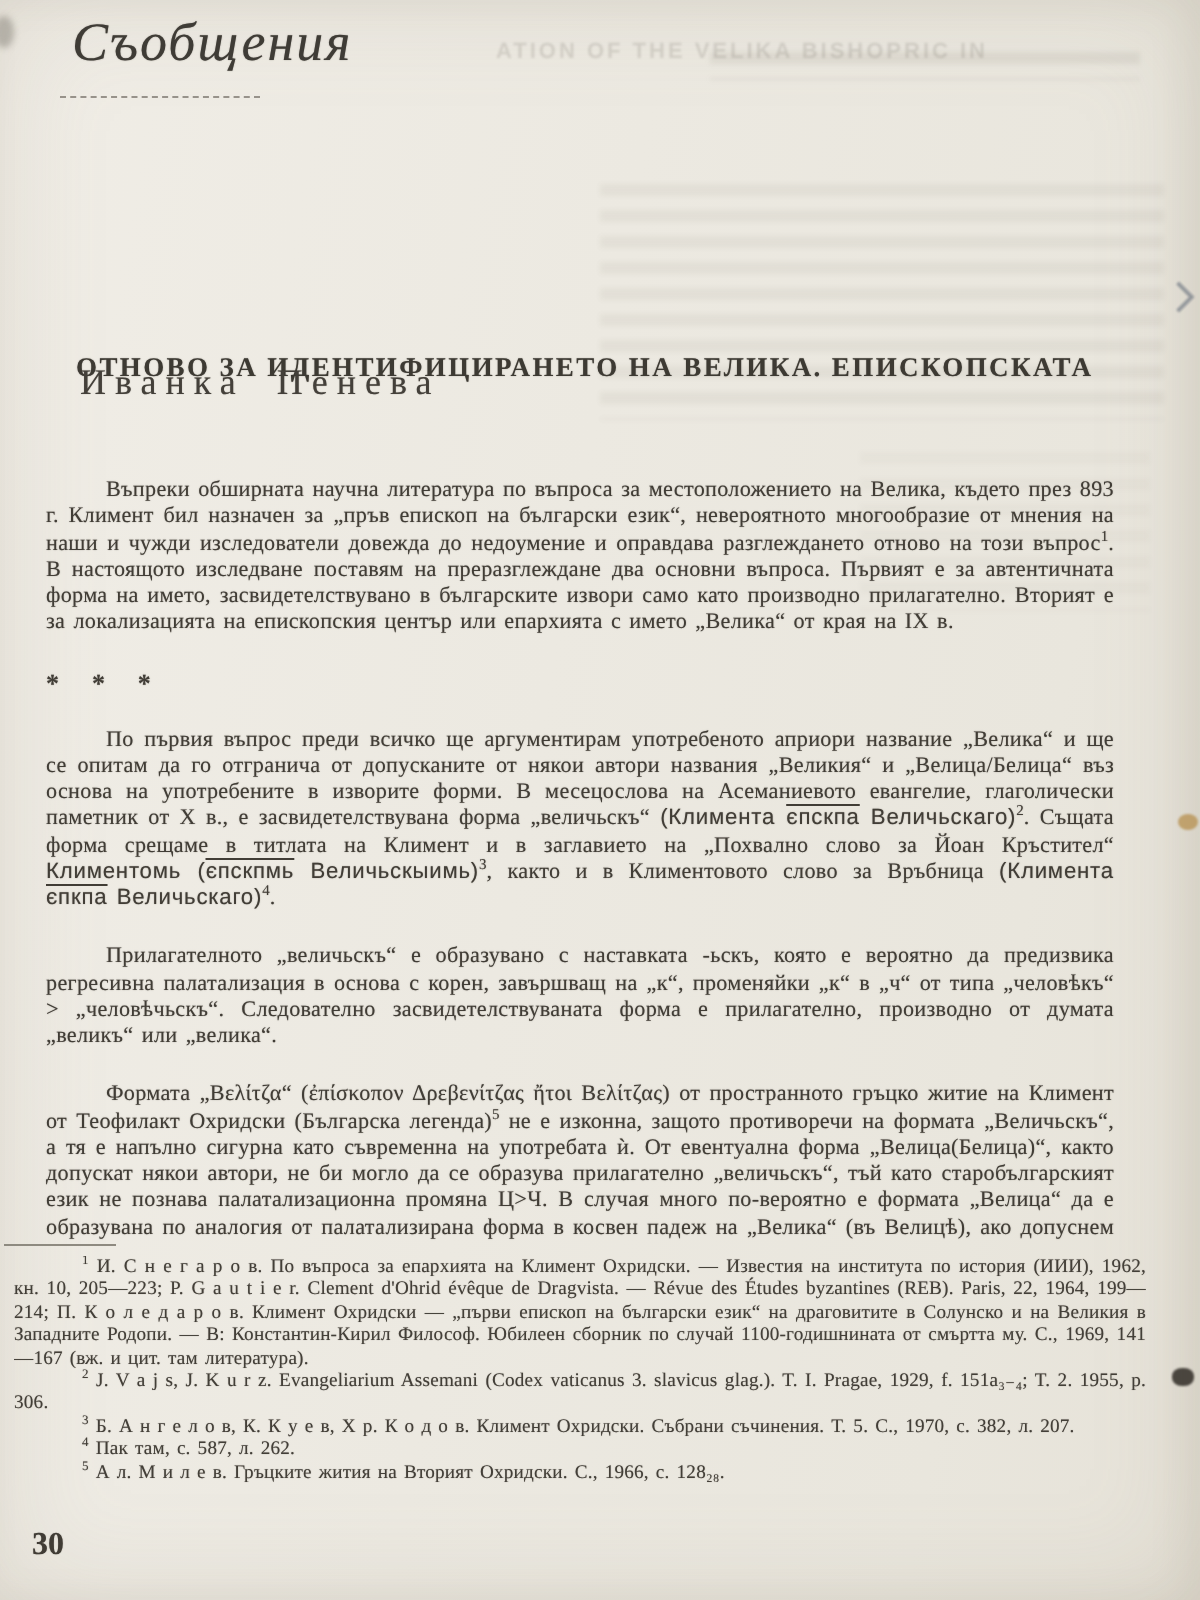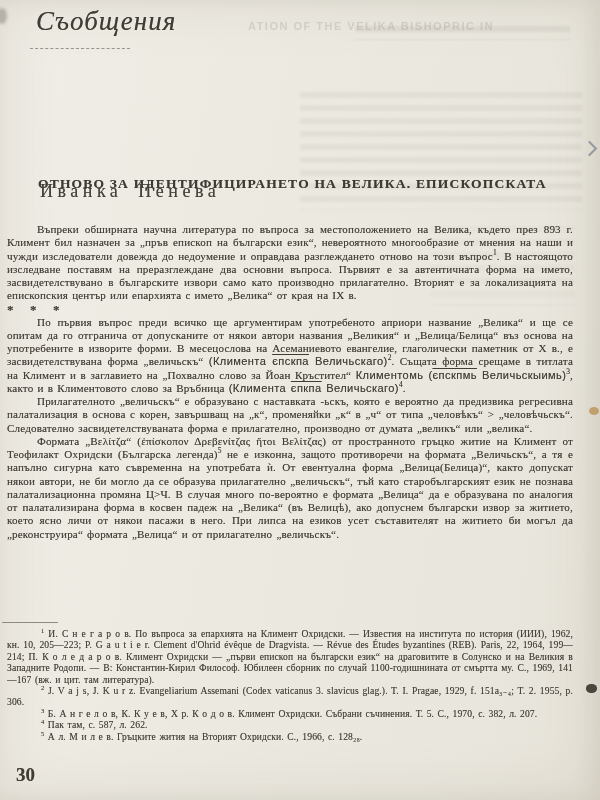--- a/index.html
+++ b/index.html
@@ -45,21 +45,21 @@
     font-size:18px;letter-spacing:4.5px;word-spacing:7px;color:#44403a;
     text-shadow:0 0 0.5px rgba(60,55,48,.5);
   }
   
   .body-text{
     position:absolute;left:7px;top:223px;width:566px;height:398px;overflow:hidden;
     font-size:11.1px;line-height:13.25px;text-align:justify;
     letter-spacing:0.15px;word-spacing:1.2px;color:#413d36;
     text-shadow:0 0 0.6px rgba(66,60,52,.55);
   }
-  .body-text p{margin:0;text-indent:30px;}
+  .body-text p{margin:16px;text-indent:30px;}
   sup.fnref{font-size:7.5px;line-height:0;letter-spacing:0;}
   .ocs{font-family:Liberation Sans, sans-serif;letter-spacing:0.4px;}
   .titlo{text-decoration:overline;}
   .asterisk-sep{
     margin:1px 0 3px 26px;text-indent:0 !important;
     font-weight:bold;font-size:13px;letter-spacing:6px;line-height:13px;text-align:left;
   }
   
   .footnote-rule{
     position:absolute;left:2px;top:622px;width:56px;height:0;
@@ -69,21 +69,21 @@
     position:absolute;left:7px;top:628px;width:566px;height:152px;overflow:hidden;
     font-size:9.6px;line-height:11.4px;text-align:justify;
     letter-spacing:0.1px;word-spacing:1px;color:#433f38;
     text-shadow:0 0 0.5px rgba(66,60,52,.5);
   }
   .footnotes p{margin:0;text-indent:34px;}
   .footnotes sup{font-size:6.5px;line-height:0;}
   
   .page-number{
     position:absolute;left:16px;top:764px;
-    font-size:19px;font-weight:bold;color:#403c35;
+    font-size:16px;font-weight:bold;color:#403c35;
     text-shadow:0 0 0.5px rgba(60,55,48,.5);
   }
   
   .artifact{position:absolute;}
   .chevron-mark{
     left:584px;top:143px;width:9px;height:9px;
     border-right:2px solid rgba(125,132,140,0.75);
     border-bottom:2px solid rgba(125,132,140,0.75);
     transform:rotate(-45deg);filter:blur(0.4px);
   }

